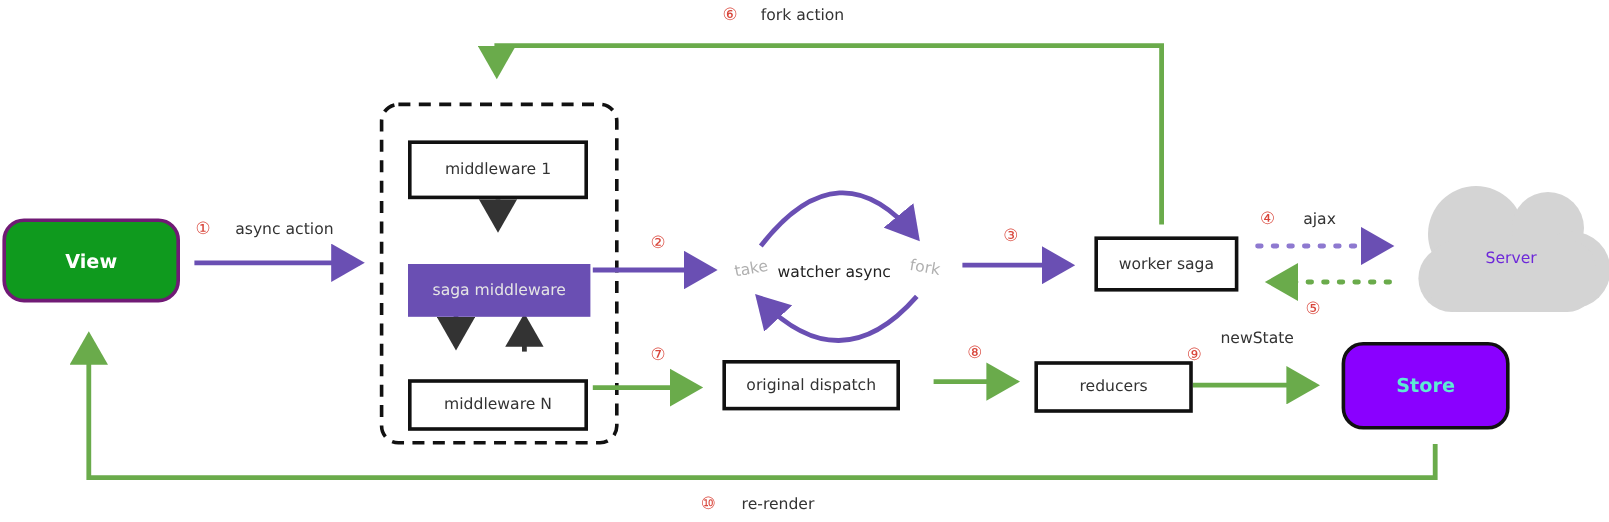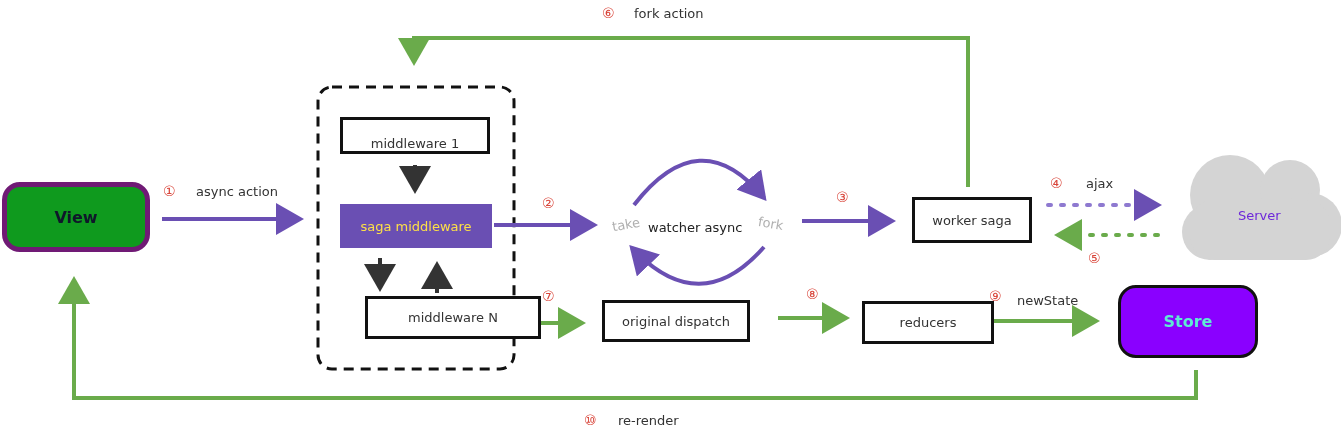--- a/index.html
+++ b/index.html
@@ -62,33 +62,33 @@
 
   <g fill="#d4d4d4">
     <circle cx="1230" cy="195" r="40"></circle>
     <circle cx="1290" cy="190" r="30"></circle>
     <circle cx="1210" cy="232" r="28"></circle>
     <circle cx="1310" cy="225" r="32"></circle>
     <rect x="1190" y="200" width="140" height="60" rx="24"></rect>
   </g>
 </svg>
 
-<div class="node" style="left:2px;top:182px;width:148px;height:70px;background:#0f9a1e;border:5px solid #701a75;border-radius:18px;color:#0f172a;font-weight:bold;font-size:16px;">
+<div class="node" style="left:2px;top:182px;width:148px;height:70px;background:#0f9a1e;border:3px solid #701a75;border-radius:18px;color:#ffffff;font-weight:bold;font-size:16px;">
   <span>View</span>
 </div>
 
-<div class="node box" style="left:340px;top:117px;width:150px;height:37px;align-items:flex-end;">
+<div class="node box" style="left:340px;top:117px;width:150px;height:49px;">
   <span>middleware 1</span>
 </div>
 
-<div class="node" style="left:340px;top:204px;width:152px;height:44px;background:#6a4fb3;color:#fde047;">
+<div class="node" style="left:340px;top:220px;width:152px;height:44px;background:#6a4fb3;color:#e5e5e5;">
   <span>saga middleware</span>
 </div>
 
-<div class="node box" style="left:340px;top:296px;width:176px;height:43px;margin-left:25px;">
+<div class="node box" style="left:340px;top:316px;width:150px;height:43px;">
   <span>middleware N</span>
 </div>
 
 <span class="lbl grey" style="left:612px;top:217px;transform:rotate(-10deg);">take</span>
 <span class="lbl" style="left:648px;top:220px;color:#222;">watcher async</span>
 <span class="lbl grey" style="left:758px;top:216px;transform:rotate(10deg);">fork</span>
 
 <div class="node box" style="left:912px;top:197px;width:120px;height:46px;">
   <span>worker saga</span>
 </div>
@@ -118,16 +118,16 @@
 
 <span class="num" style="left:1088px;top:250px;">⑤</span>
 
 <span class="num" style="left:602px;top:5px;">⑥</span>
 <span class="lbl" style="left:634px;top:6px;">fork action</span>
 
 <span class="num" style="left:542px;top:288px;">⑦</span>
 <span class="num" style="left:806px;top:286px;">⑧</span>
 
 <span class="num" style="left:989px;top:288px;">⑨</span>
-<span class="lbl" style="left:1017px;top:293px;">newState</span>
+<span class="lbl" style="left:1017px;top:275px;">newState</span>
 
 <span class="num" style="left:584px;top:412px;">⑩</span>
 <span class="lbl" style="left:618px;top:413px;">re-render</span>
 
 </body></html>

